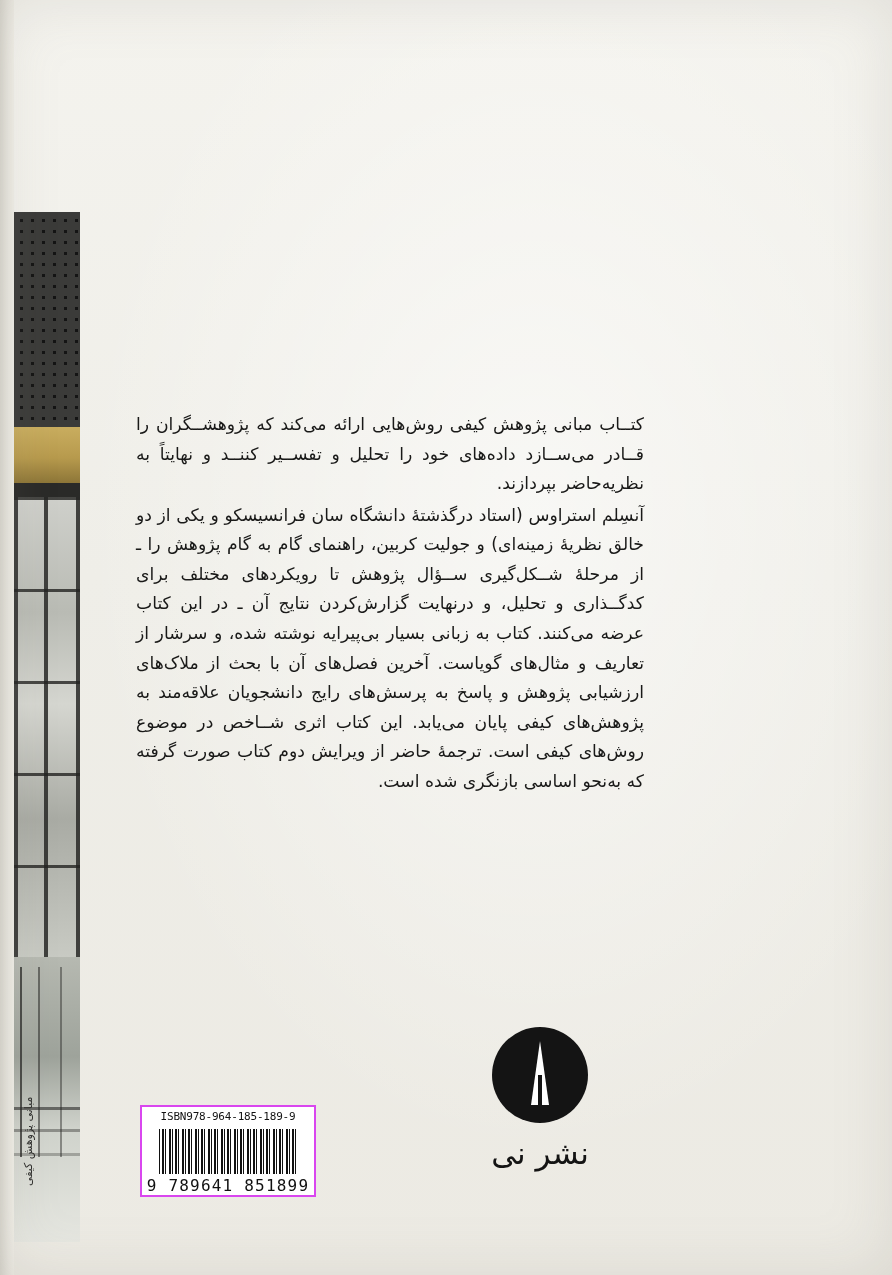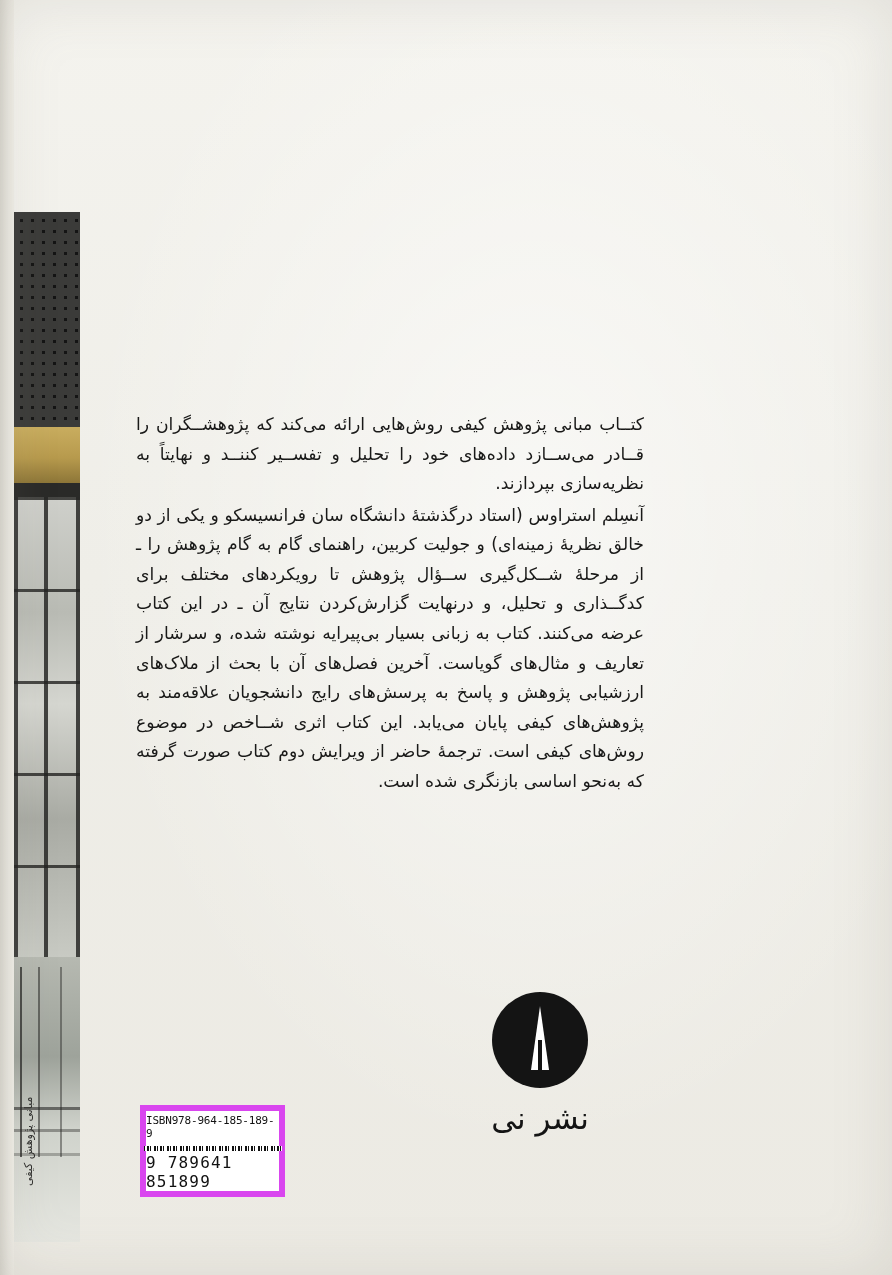--- a/index.html
+++ b/index.html
@@ -148,24 +148,24 @@
   }
   .blurb p:first-child {
     text-align: justify;
   }
 
   
   .barcode-box {
     position: absolute;
     left: 140px;
     top: 1105px;
-    width: 145px;
+    width: 176px;
     height: 92px;
     background: #ffffff;
-    border: 6px solid #d946ef;
+    border: 2px solid #d946ef;
     display: flex;
     flex-direction: column;
     align-items: center;
     justify-content: flex-start;
     padding-top: 3px;
     box-sizing: border-box;
   }
   .isbn-text {
     font-family: "DejaVu Sans Mono", "Liberation Mono", monospace;
     font-size: 11px;
@@ -191,21 +191,21 @@
     color: #111;
     letter-spacing: 1.2px;
     margin-top: 2px;
     direction: ltr;
   }
 
   
   .publisher {
     position: absolute;
     left: 470px;
-    top: 992px;
+    top: 1027px;
     width: 140px;
     text-align: center;
   }
   .logo-circle {
     width: 96px;
     height: 96px;
     border-radius: 50%;
     background: #141414;
     margin: 0 auto;
     position: relative;
@@ -252,21 +252,21 @@
     <div class="ph-dots"></div>
     <div class="ph-band-gold"></div>
     <div class="ph-band-dark"></div>
     <div class="ph-grid"></div>
     <div class="ph-lower"></div>
   </div>
 
   <div class="spine-text">مبانی پژوهش کیفی</div>
 
   <div class="blurb">
-    <p>کتــاب مبانی پژوهش کیفی روش‌هایی ارائه می‌کند که پژوهشــگران را قــادر می‌ســازد داده‌های خود را تحلیل و تفســیر کننــد و نهایتاً به نظریه‌سازی بپردازند.</p>
+    <p>کتــاب مبانی پژوهش کیفی روش‌هایی ارائه می‌کند که پژوهشــگران را قــادر می‌ســازد داده‌های خود را تحلیل و تفســیر کننــد و نهایتاً به نظریه‌حاضر بپردازند.</p>
     <p>آنسِلم استراوس (استاد درگذشتهٔ دانشگاه سان فرانسیسکو و یکی از دو خالق نظریهٔ زمینه‌ای) و جولیت کربین، راهنمای گام به گام پژوهش را ـ از مرحلهٔ شــکل‌گیری ســؤال پژوهش تا رویکردهای مختلف برای کدگــذاری و تحلیل، و درنهایت گزارش‌کردن نتایج آن ـ در این کتاب عرضه می‌کنند. کتاب به زبانی بسیار بی‌پیرایه نوشته شده، و سرشار از تعاریف و مثال‌های گویاست. آخرین فصل‌های آن با بحث از ملاک‌های ارزشیابی پژوهش و پاسخ به پرسش‌های رایج دانشجویان علاقه‌مند به پژوهش‌های کیفی پایان می‌یابد. این کتاب اثری شــاخص در موضوع روش‌های کیفی است. ترجمهٔ حاضر از ویرایش دوم کتاب صورت گرفته که به‌نحو اساسی بازنگری شده است.</p>
   </div>
 
   <div class="barcode-box">
     <div class="isbn-text">ISBN978-964-185-189-9</div>
     <div class="bars"></div>
     <div class="barcode-digits">9 789641 851899</div>
   </div>
 
   <div class="publisher">

